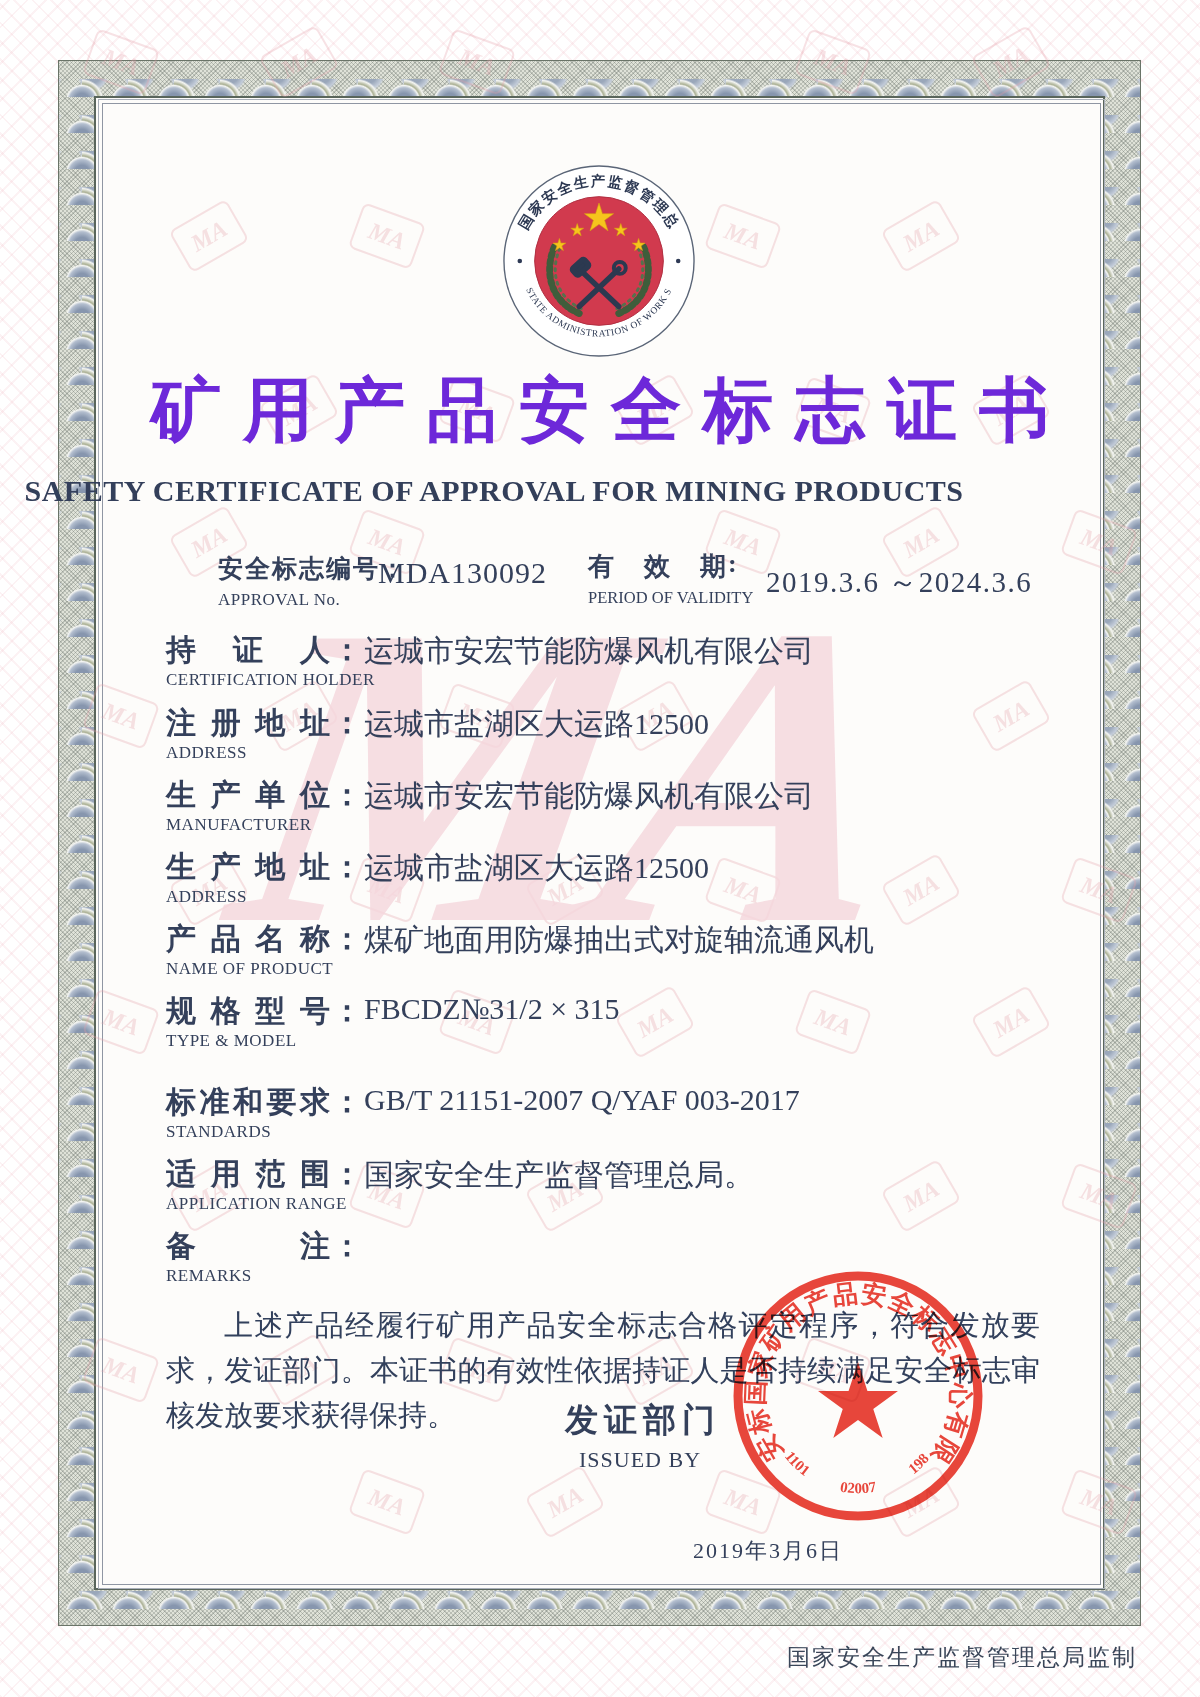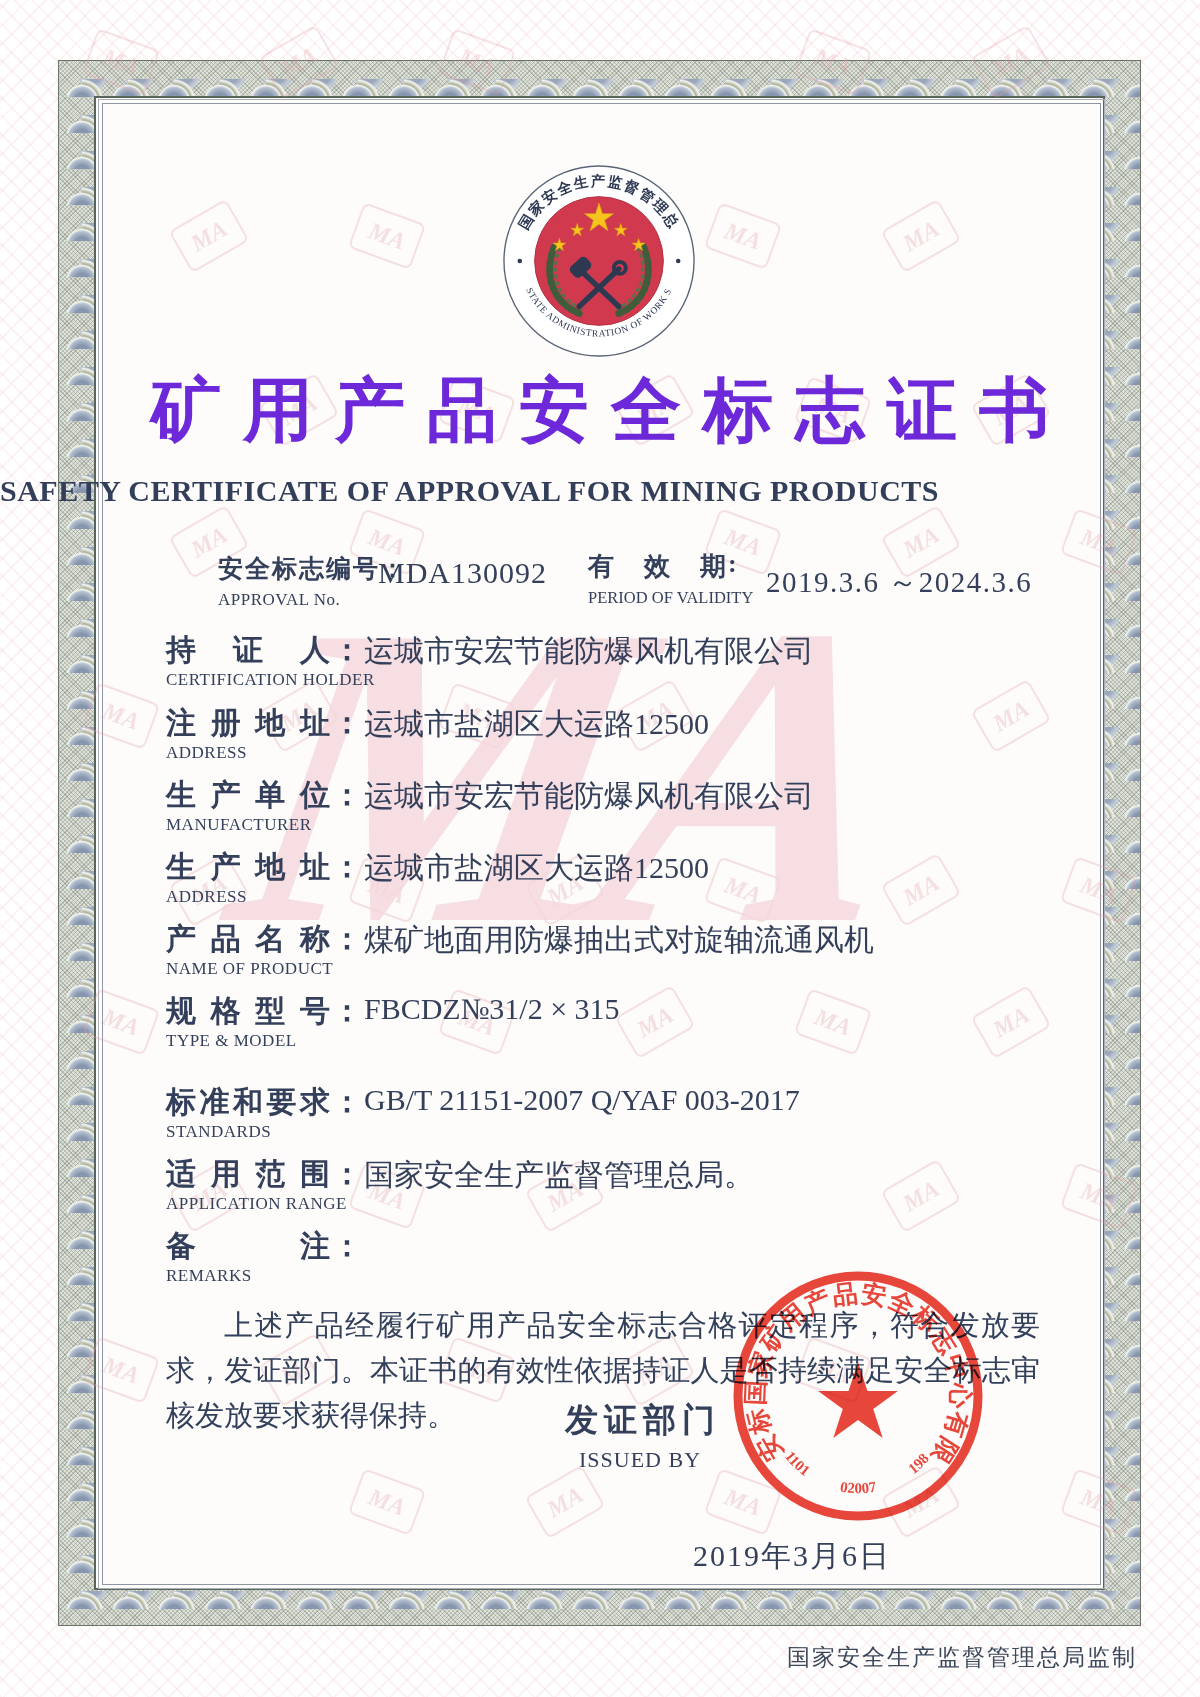--- a/index.html
+++ b/index.html
@@ -37,21 +37,21 @@
     font-style:italic;font-weight:bold;font-size:24px;color:rgba(228,158,170,.30);}
   .wm-big{position:absolute;left:250px;top:560px;z-index:2;font-size:430px;line-height:1;
     font-style:italic;font-weight:900;letter-spacing:-18px;color:#f5d7dd;opacity:.8;
     transform:skewX(-10deg);pointer-events:none;}
 
   
   .content{position:absolute;inset:0;z-index:3;}
   .emblem{position:absolute;left:500px;top:162px;width:198px;height:198px;}
   .title-zh{position:absolute;left:0;top:364px;width:1200px;text-align:center;
     font-size:70px;font-weight:bold;letter-spacing:22px;text-indent:22px;color:#6d28d9;}
-  .title-en{position:absolute;left:0;top:474px;width:988px;
+  .title-en{position:absolute;left:0;top:474px;width:988px;text-align:center;
     font-size:30px;font-weight:bold;letter-spacing:.5px;color:#333f5a;}
 
   .a-label{position:absolute;left:218px;top:552px;font-size:25px;font-weight:bold;letter-spacing:2px;}
   .a-en{position:absolute;left:218px;top:590px;font-size:17px;letter-spacing:.5px;}
   .a-value{position:absolute;left:378px;top:556px;font-size:30px;letter-spacing:1px;}
   .v-label{position:absolute;left:588px;top:549px;width:138px;display:flex;justify-content:space-between;
     font-size:26px;font-weight:bold;}
   .v-colon{position:absolute;left:728px;top:549px;font-size:26px;font-weight:bold;}
   .v-en{position:absolute;left:588px;top:588px;font-size:16.5px;}
   .v-value{position:absolute;left:766px;top:556px;font-size:29px;letter-spacing:1.5px;white-space:nowrap;margin-top:7px;}
@@ -61,21 +61,21 @@
     font-size:30px;font-weight:bold;}
   .f-colon{position:absolute;left:332px;top:0;font-size:30px;font-weight:bold;}
   .f-value{position:absolute;left:364px;top:1px;width:700px;font-size:30px;white-space:nowrap;}
   .f-sub{position:absolute;left:166px;top:40px;font-size:17px;letter-spacing:.5px;}
 
   .statement{position:absolute;left:166px;top:1303px;width:874px;font-size:29px;line-height:1.55;
     text-align:justify;text-indent:2em;color:#32405c;}
   .issued{position:absolute;left:520px;top:1398px;width:240px;text-align:center;}
   .issued-zh{font-size:33px;font-weight:bold;letter-spacing:6px;text-indent:6px;}
   .issued-en{font-size:22px;letter-spacing:1px;margin-top:4px;}
-  .date{position:absolute;left:693px;top:1536px;font-size:30px;letter-spacing:2px;}
+  .date{position:absolute;left:693px;top:1536px;font-size:22px;letter-spacing:2px;}
   .footer{position:absolute;left:600px;top:1642px;width:537px;text-align:right;
     font-size:23px;letter-spacing:2px;color:#3a4659;}
 
   .stamp{position:absolute;left:730px;top:1268px;width:256px;height:256px;z-index:4;
     mix-blend-mode:multiply;opacity:.93;}
   .emblem text,.stamp text{font-family:"Liberation Serif","DejaVu Serif",serif;}
 </style>
 </head>
 <body>
 

